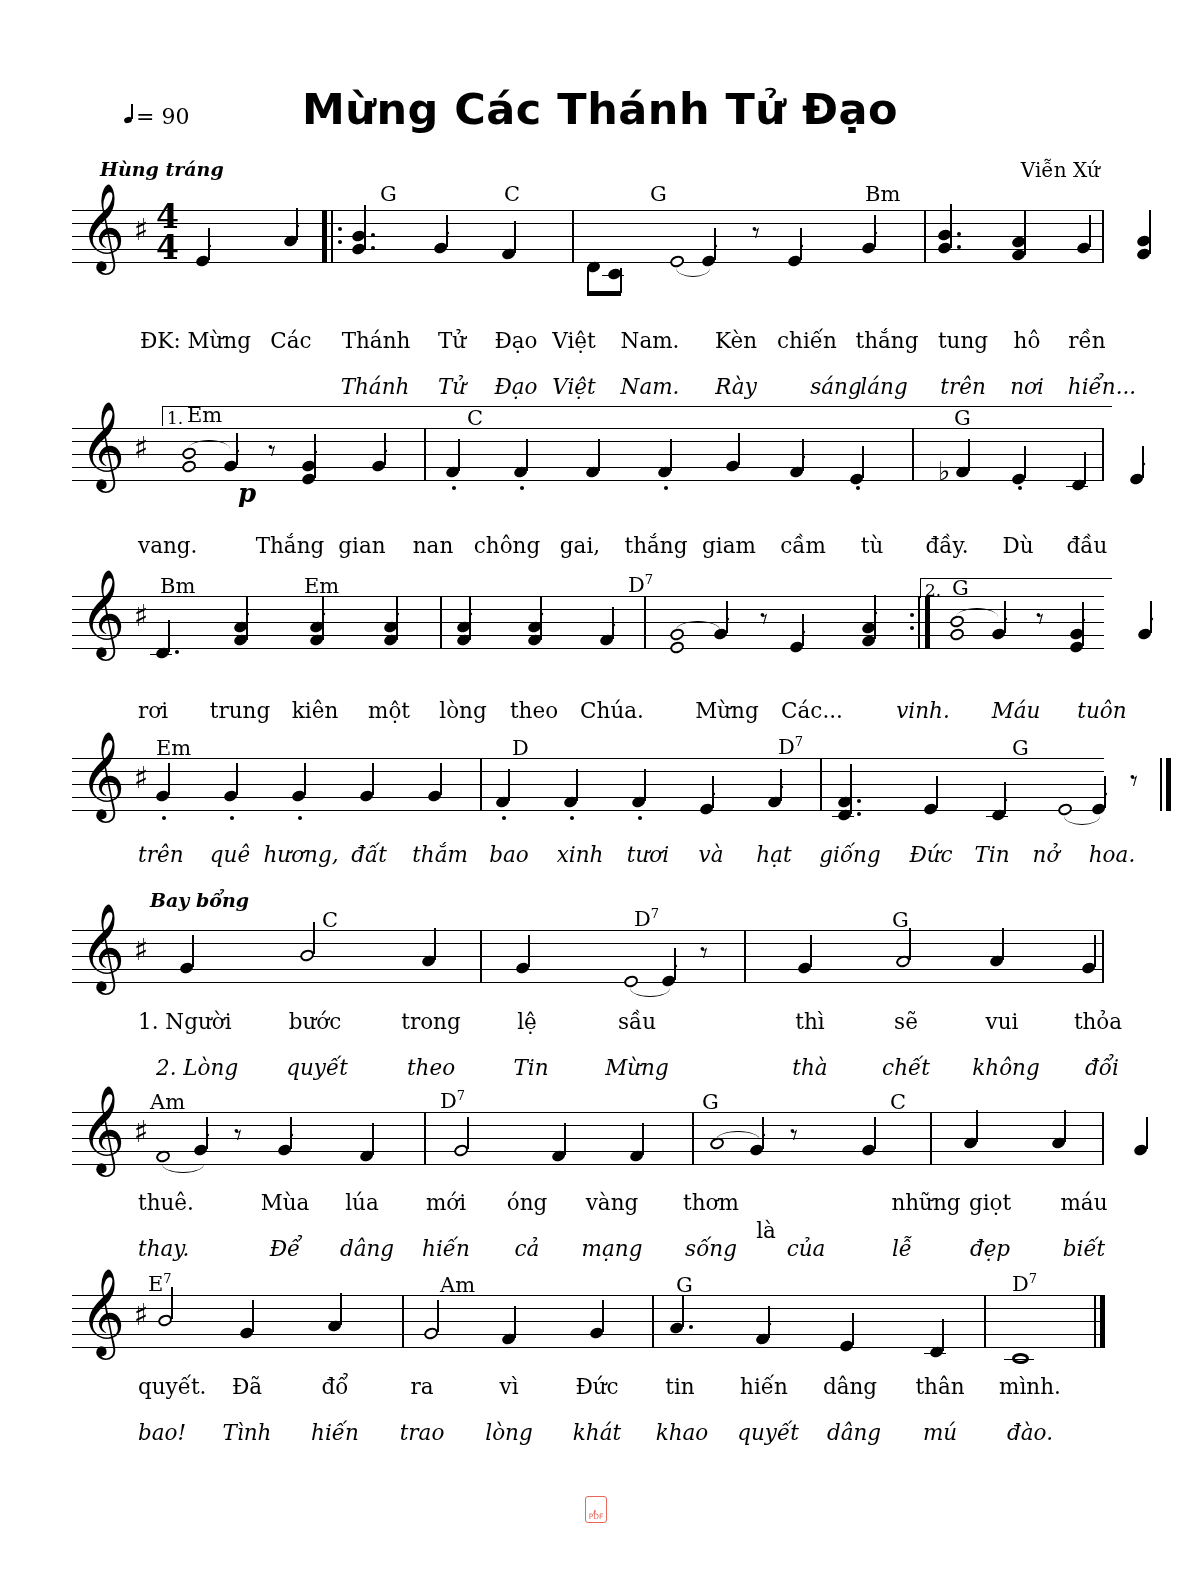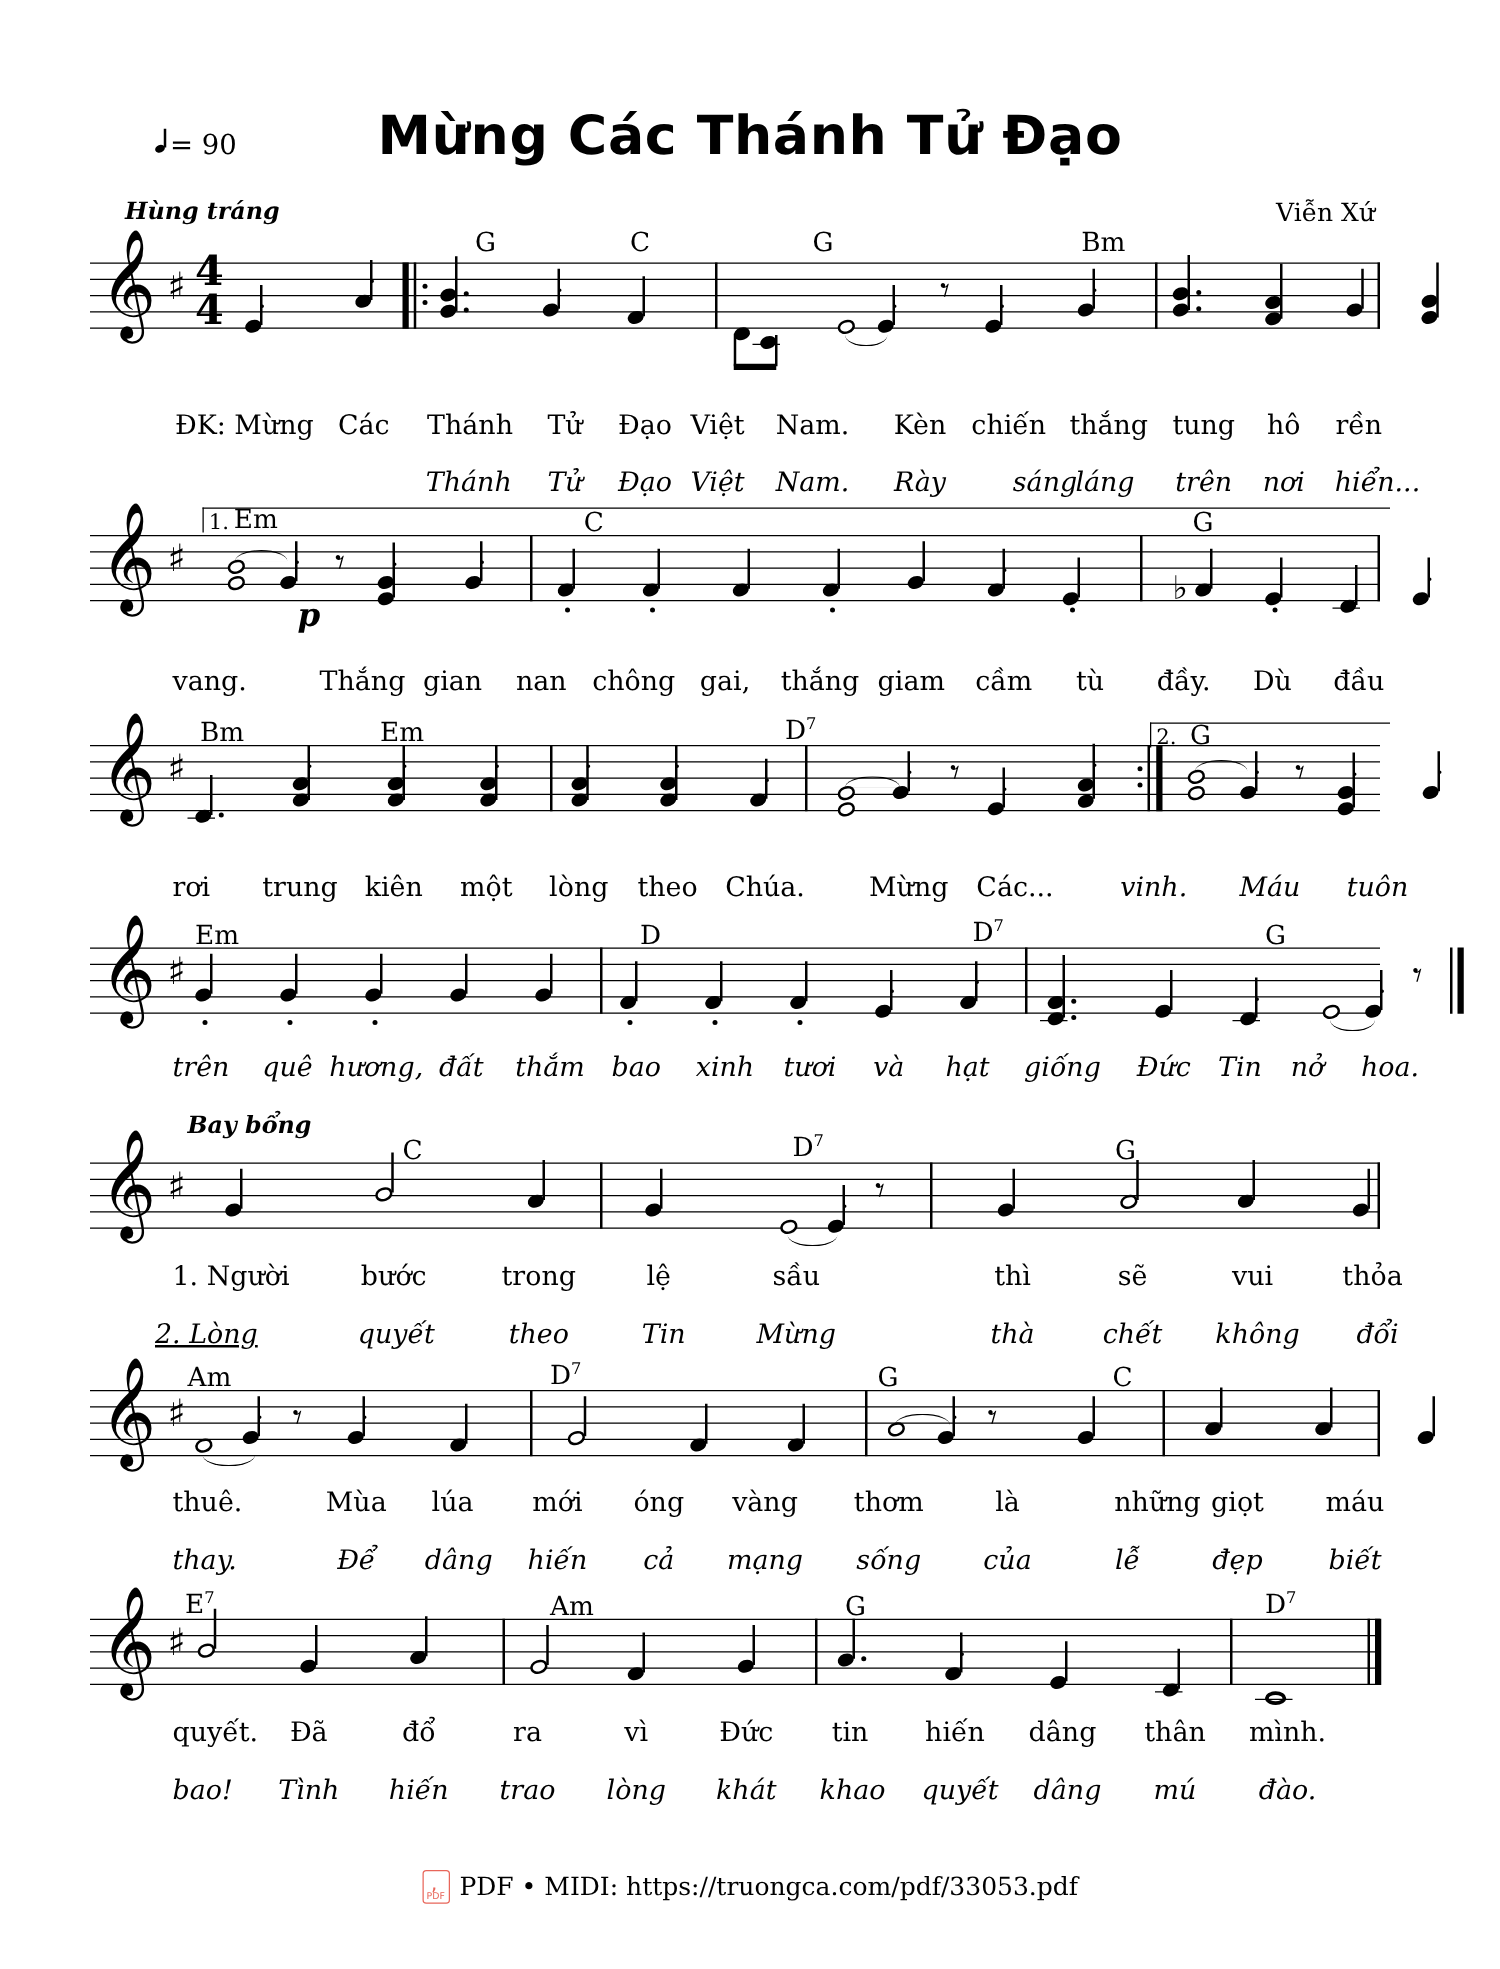--- a/index.html
+++ b/index.html
@@ -739,21 +739,21 @@
   <div class="lyric" style="left:243px;">bước</div>
   <div class="lyric" style="left:359px;">trong</div>
   <div class="lyric" style="left:455px;">lệ</div>
   <div class="lyric" style="left:565px;">sầu</div>
   <div class="lyric" style="left:738px;">thì</div>
   <div class="lyric" style="left:834px;">sẽ</div>
   <div class="lyric" style="left:930px;">vui</div>
   <div class="lyric" style="left:1026px;">thỏa</div>
 </div>
 <div class="lyricline" style="top:1055px;">
-  <div class="lyric ital left" style="left:52px;text-decoration:underline;">2. Lòng</div>
+  <div class="lyric ital left" style="left:84px;">2. Lòng</div>
   <div class="lyric ital" style="left:245px;">quyết</div>
   <div class="lyric ital" style="left:359px;">theo</div>
   <div class="lyric ital" style="left:459px;">Tin</div>
   <div class="lyric ital" style="left:565px;">Mừng</div>
   <div class="lyric ital" style="left:738px;">thà</div>
   <div class="lyric ital" style="left:834px;">chết</div>
   <div class="lyric ital" style="left:934px;">không</div>
   <div class="lyric ital" style="left:1030px;">đổi</div>
 </div>
 
@@ -826,21 +826,21 @@
 </div>
 
 <div class="lyricline" style="top:1190px;">
   <div class="lyric left" style="left:66px;">thuê.</div>
   <div class="lyric" style="left:213px;">Mùa</div>
   <div class="lyric" style="left:290px;">lúa</div>
   <div class="lyric" style="left:374px;">mới</div>
   <div class="lyric" style="left:455px;">óng</div>
   <div class="lyric" style="left:540px;">vàng</div>
   <div class="lyric" style="left:639px;">thơm</div>
-  <div class="lyric" style="left:734px;">là</div>
+  <div class="lyric" style="left:694px;margin-top:28px;">là</div>
   <div class="lyric" style="left:830px;margin-left:24px;">những</div>
   <div class="lyric" style="left:918px;">giọt</div>
   <div class="lyric" style="left:1012px;">máu</div>
 </div>
 <div class="lyricline" style="top:1236px;">
   <div class="lyric ital left" style="left:66px;">thay.</div>
   <div class="lyric ital" style="left:213px;">Để</div>
   <div class="lyric ital" style="left:295px;">dâng</div>
   <div class="lyric ital" style="left:374px;">hiến</div>
   <div class="lyric ital" style="left:455px;">cả</div>
@@ -935,14 +935,14 @@
   <div class="lyric ital" style="left:437px;">lòng</div>
   <div class="lyric ital" style="left:525px;">khát</div>
   <div class="lyric ital" style="left:610px;">khao</div>
   <div class="lyric ital" style="left:696px;">quyết</div>
   <div class="lyric ital" style="left:782px;">dâng</div>
   <div class="lyric ital" style="left:868px;">mú</div>
   <div class="lyric ital" style="left:958px;">đào.</div>
 </div>
 
 <div class="footer">
-  <span class="pdficon"><span>PDF</span></span><span>PDF • MIDI: https://truongca.com/pdf/33053.pdf</span>
+  <span class="pdficon"><span>PDF</span></span>
 </div>
 
 </body></html>

